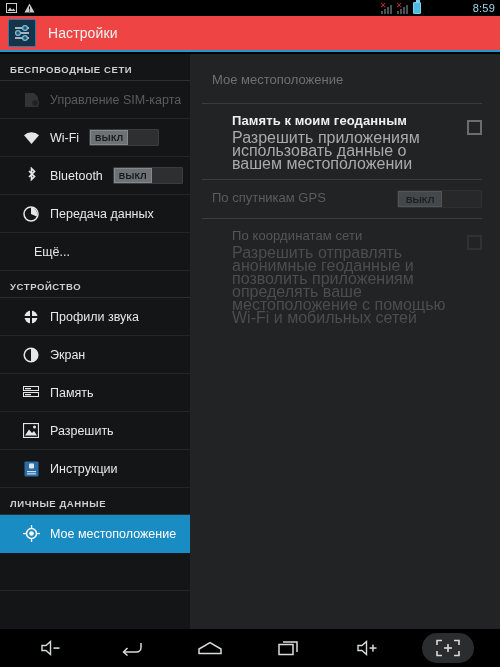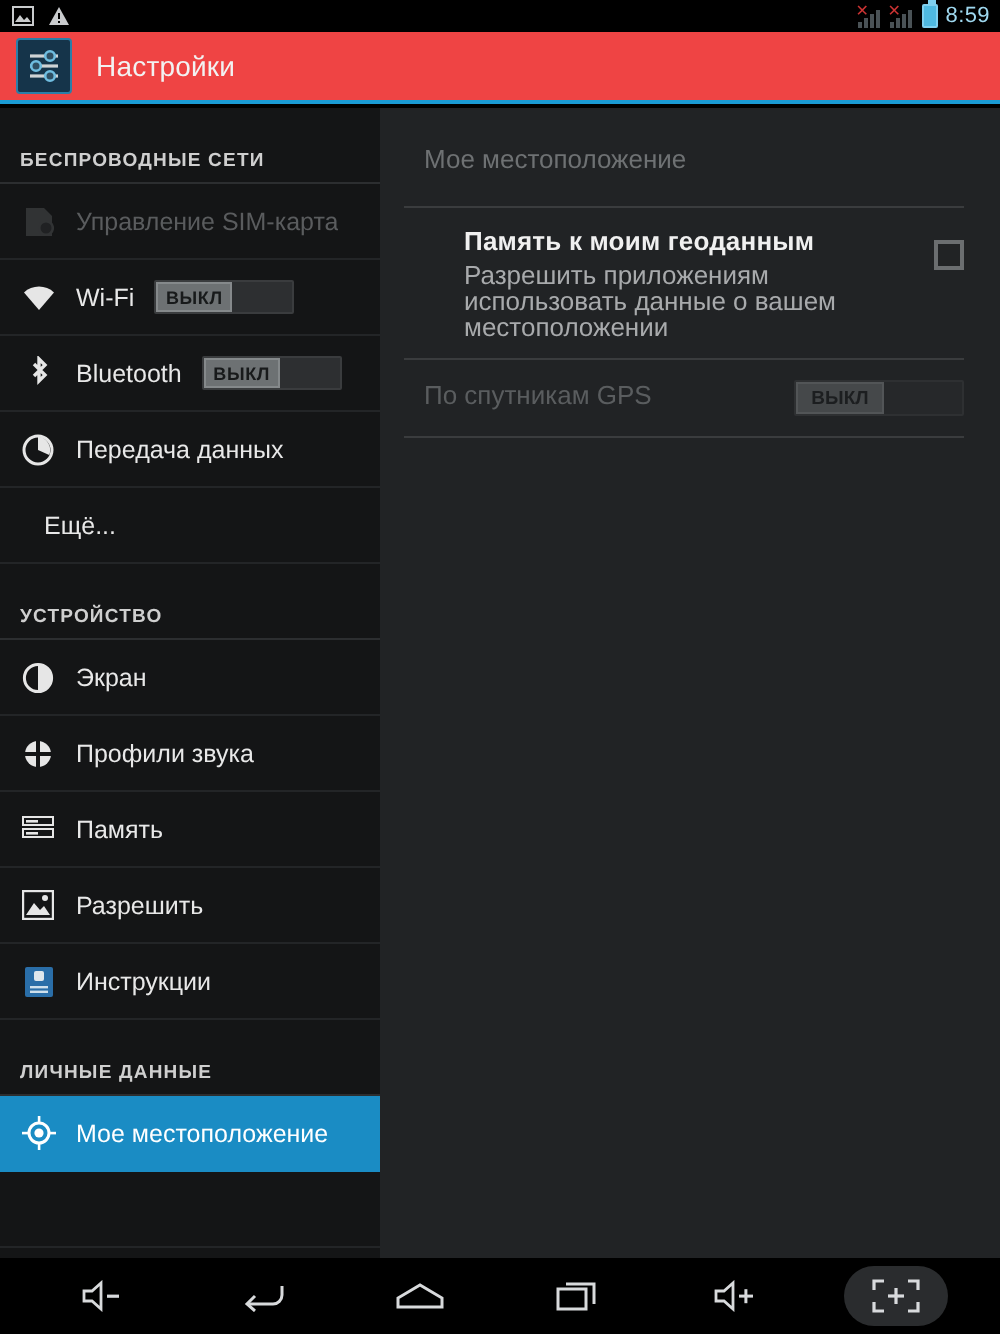--- a/index.html
+++ b/index.html
@@ -20,20 +20,21 @@
     position: absolute; top: 0; left: 0;
     width: 500px; height: 16px;
     background: #000;
     display: flex; align-items: center;
   }
   .sb-left { display: flex; align-items: center; gap: 7px; padding-left: 6px; }
   .sb-right { margin-left: auto; display: flex; align-items: center; gap: 4px; padding-right: 5px; }
   .sb-clock {
     color: #9fd8ef; font-size: 11px; letter-spacing: .2px;
     font-family: "Liberation Sans", sans-serif;
+    margin-left: 48px;
   }
   .sig { position: relative; width: 12px; height: 11px; }
   .sig i {
     position: absolute; bottom: 0; width: 2px; background: #4a5256; display: block;
   }
   .sig i:nth-child(1){ left:0; height:3px; }
   .sig i:nth-child(2){ left:3px; height:5px; }
   .sig i:nth-child(3){ left:6px; height:7px; }
   .sig i:nth-child(4){ left:9px; height:9px; }
   .sig .x { position:absolute; top:-1px; left:-1px; color:#c33; font-size:8px; line-height:8px; background:none; width:auto; height:auto;}
@@ -78,27 +79,27 @@
   }
   .detail {
     flex: 1; height: 575px;
     background: #212325;
     position: relative;
   }
 
   
   .cat {
     color: #cfcfcf; font-size: 9.5px; font-weight: bold;
-    letter-spacing: .6px; padding: 21px 0 5px 10px;
+    letter-spacing: .6px; padding: 10px 0 5px 10px;
     border-bottom: 1px solid #2c2e30;
     white-space: nowrap;
   }
   .srow {
     height: 38px; display: flex; align-items: center;
-    padding-left: 10px; border-bottom: 1px solid #232527;
+    padding-left: 22px; border-bottom: 1px solid #232527;
     white-space: nowrap; position: relative;
   }
   .srow .ic {
     width: 18px; height: 18px; flex: 0 0 18px;
     display: flex; align-items: center; justify-content: center;
     color: #e6e6e6;
   }
   .srow .lbl {
     color: #e8e8e8; font-size: 12.5px; margin-left: 10px;
     overflow: hidden; text-overflow: clip; white-space: nowrap;
@@ -135,21 +136,21 @@
   }
   .d-row {
     display: flex; align-items: flex-start;
     padding: 9px 18px 9px 42px; position: relative;
   }
   .d-row .txt { flex: 1; }
   .d-row .h {
     color: #f0f0f0; font-size: 13px; font-weight: bold; letter-spacing: .1px;
   }
   .d-row .s {
-    color: #a8aaac; font-size: 13px; line-height: 13px; margin-top: 3px;
+    color: #a8aaac; font-size: 16px; line-height: 13px; margin-top: 3px;
   }
   .d-row.dim .h { color: #55585a; font-weight: normal; font-size: 13px;}
   .d-row.dim .s { color: #4b4e50; }
   .cbox {
     width: 15px; height: 15px; border: 2px solid #6b6e70;
     margin-top: 7px; margin-left: 14px; flex: 0 0 15px; background: transparent;
   }
   .cbox.dim { border-color: #2f3133; }
   .d-cat {
     color: #d6d6d6; font-size: 9.5px; font-weight: bold; letter-spacing: .6px;
@@ -292,36 +293,36 @@
 
       <div class="srow indent">
         <span class="lbl">Ещё...</span>
       </div>
 
       <div class="cat">УСТРОЙСТВО</div>
 
       <div class="srow">
         <span class="ic">
           <svg width="16" height="16" viewBox="0 0 16 16">
-            <circle cx="8" cy="8" r="6.8" fill="none" stroke="#e6e6e6" stroke-width="1.5"></circle>
-            <path d="M8 1.2 A6.8 6.8 0 0 1 8 14.8 Z" fill="#e6e6e6"></path>
-          </svg>
-        </span>
-        <span class="lbl">Экран</span>
-      </div>
-
-      <div class="srow">
-        <span class="ic">
-          <svg width="16" height="16" viewBox="0 0 16 16">
             <circle cx="8" cy="8" r="6.5" fill="#e6e6e6"></circle>
             <rect x="7" y="0" width="2" height="16" fill="#141516"></rect>
             <rect x="0" y="7" width="16" height="2" fill="#141516"></rect>
           </svg>
         </span>
         <span class="lbl">Профили звука</span>
+      </div>
+
+      <div class="srow">
+        <span class="ic">
+          <svg width="16" height="16" viewBox="0 0 16 16">
+            <circle cx="8" cy="8" r="6.8" fill="none" stroke="#e6e6e6" stroke-width="1.5"></circle>
+            <path d="M8 1.2 A6.8 6.8 0 0 1 8 14.8 Z" fill="#e6e6e6"></path>
+          </svg>
+        </span>
+        <span class="lbl">Экран</span>
       </div>
 
       <div class="srow">
         <span class="ic">
           <svg width="16" height="14" viewBox="0 0 16 14">
             <rect x="0.5" y="0.5" width="15" height="4" fill="none" stroke="#e6e6e6"></rect>
             <rect x="0.5" y="6.5" width="15" height="4" fill="none" stroke="#e6e6e6"></rect>
             <rect x="2" y="2" width="6" height="1.3" fill="#e6e6e6"></rect>
             <rect x="2" y="8" width="6" height="1.3" fill="#e6e6e6"></rect>
           </svg>
@@ -396,20 +397,27 @@
         <div class="g-lbl">По спутникам GPS</div>
         <div class="tgl2">
           <span class="thumb2">
               <span>ВЫКЛ</span>
             </span>
         </div>
       </div>
 
       <div class="d-div" style="margin-top:0"></div>
 
+      <div class="d-row dim">
+        <div class="txt">
+          <div class="h">По координатам сети</div>
+          <div class="s">Разрешить отправлять анонимные геоданные и позволить приложениям определять ваше местоположение с помощью Wi-Fi и мобильных сетей</div>
+        </div>
+        <div class="cbox dim"></div>
+      </div>
     </div>
   </div>
 
   <div class="navbar">
     <div class="nav-btn">
       <svg width="22" height="16" viewBox="0 0 22 16">
         <path d="M1 5.5 H5 L9.5 1.5 V14.5 L5 10.5 H1 Z" fill="none" stroke="#d8dadc" stroke-width="1.4"></path>
         <rect x="12.5" y="7.3" width="6" height="1.6" fill="#d8dadc"></rect>
       </svg>
     </div>

